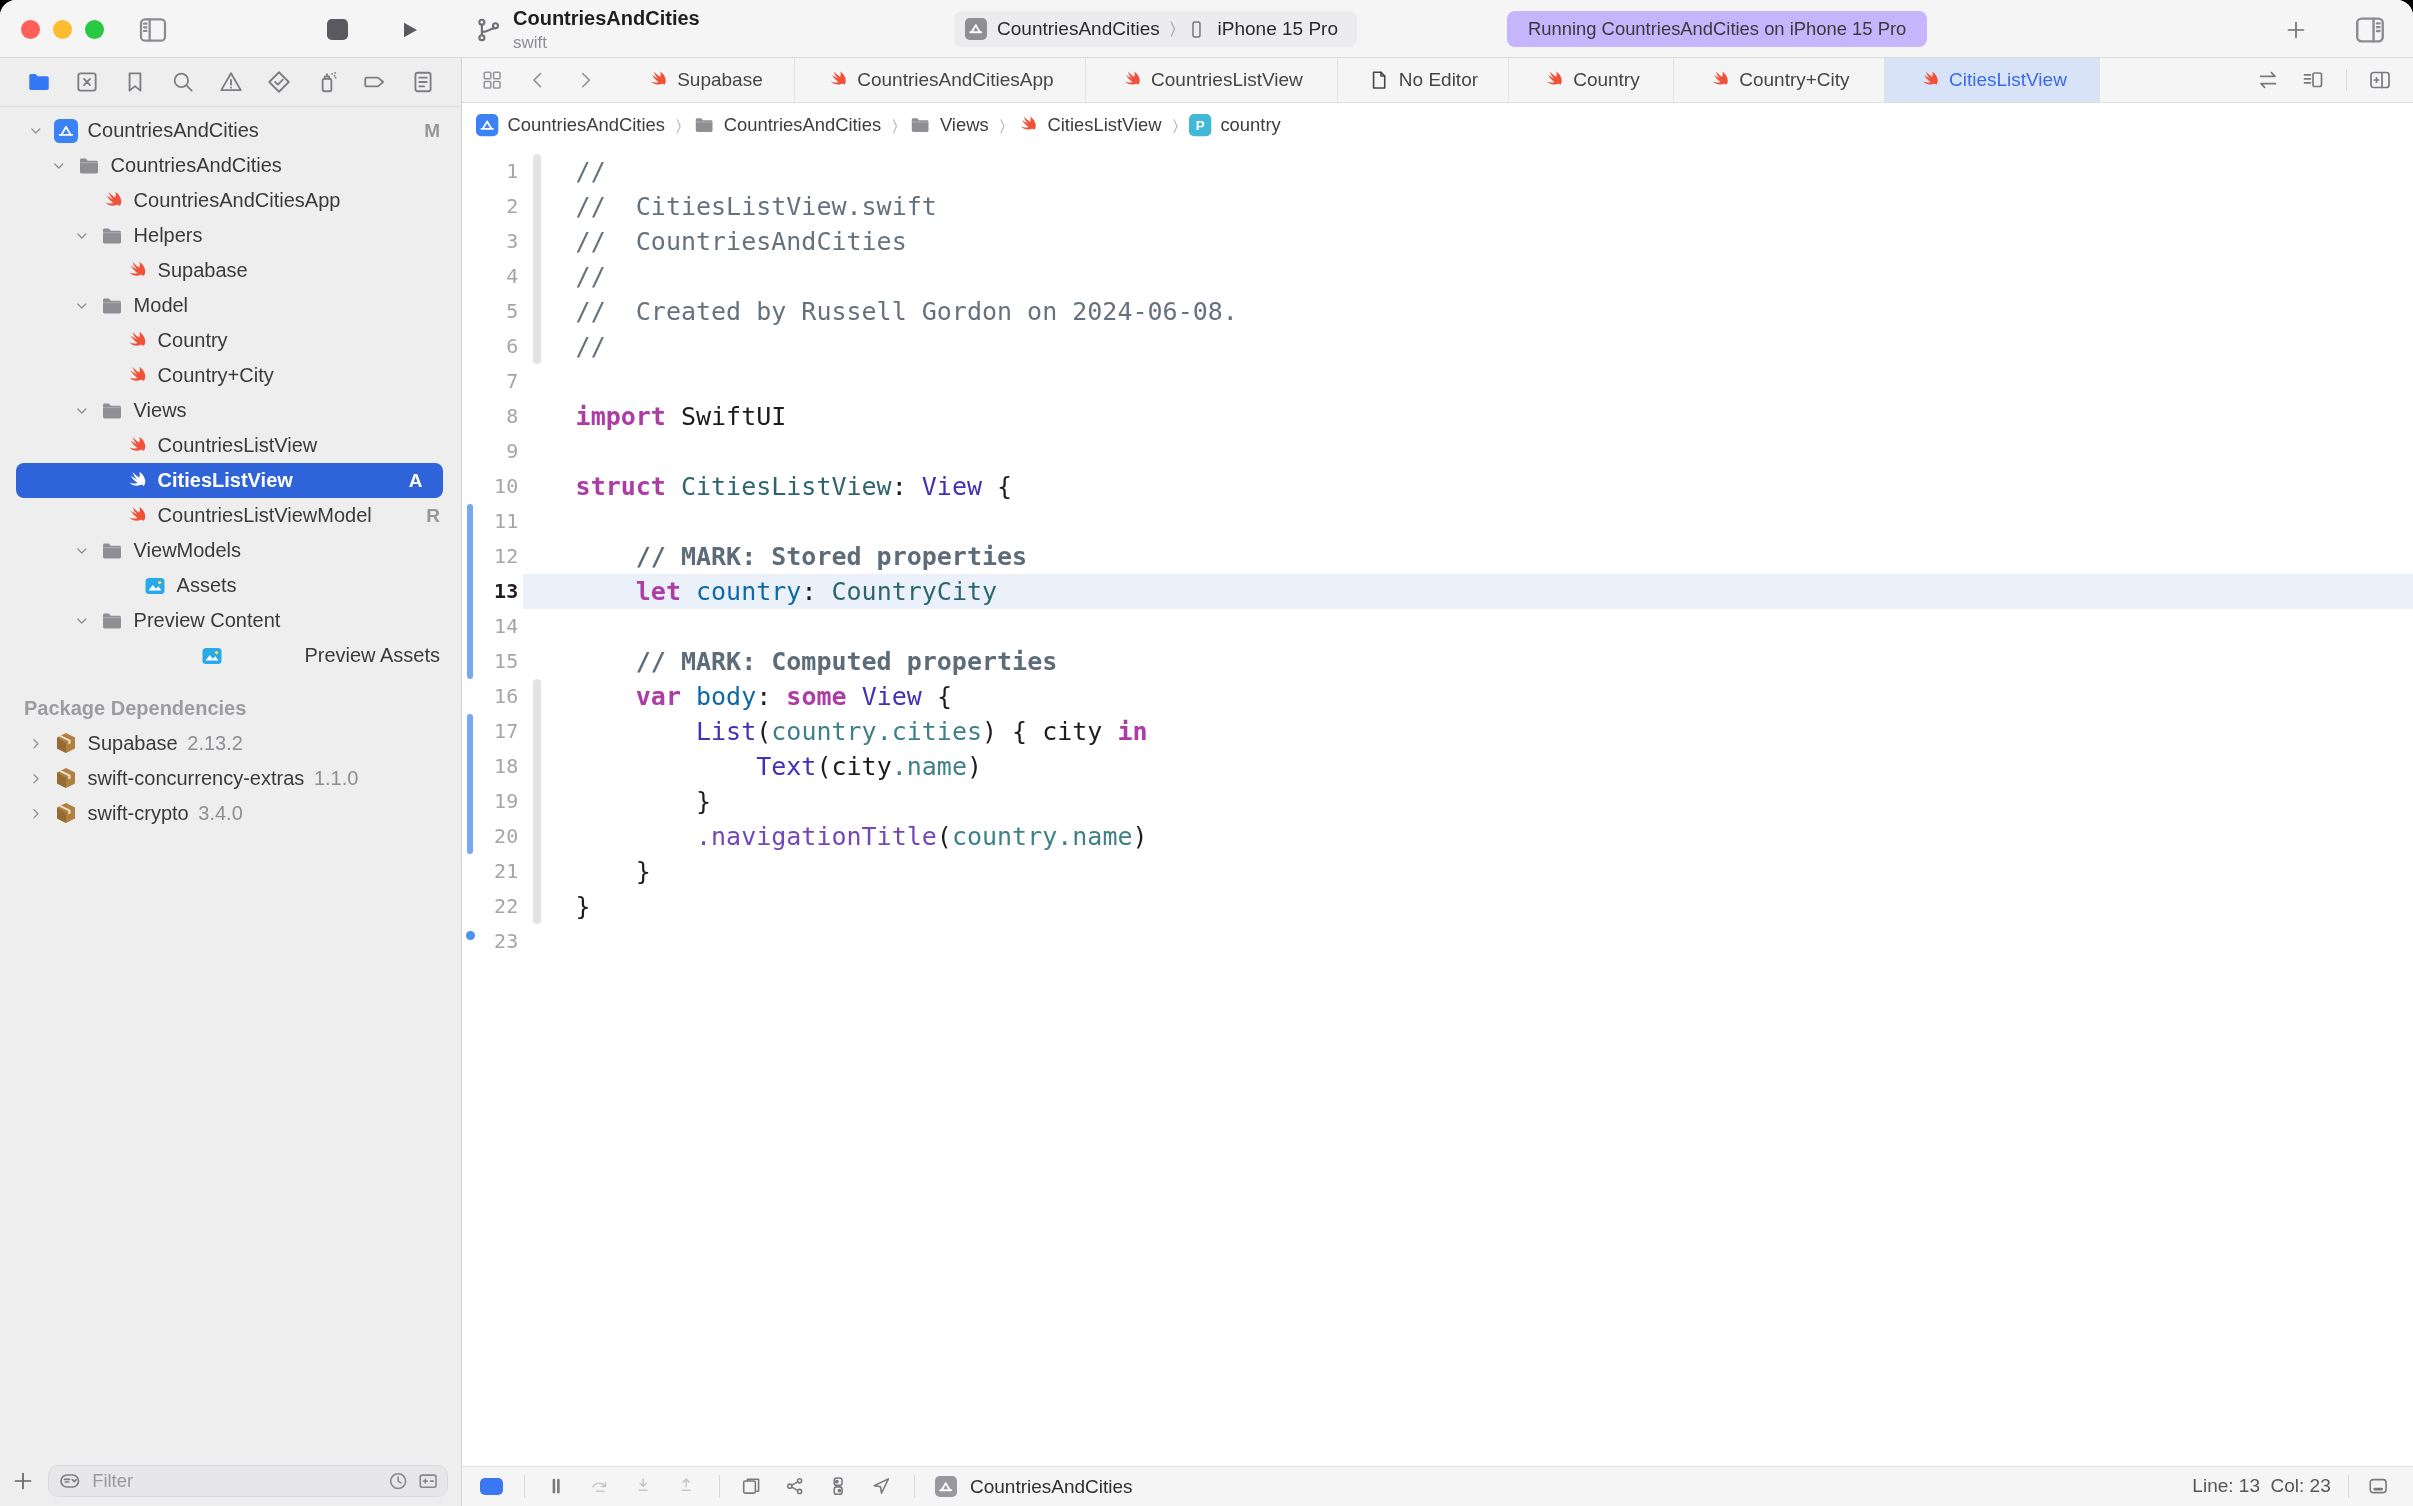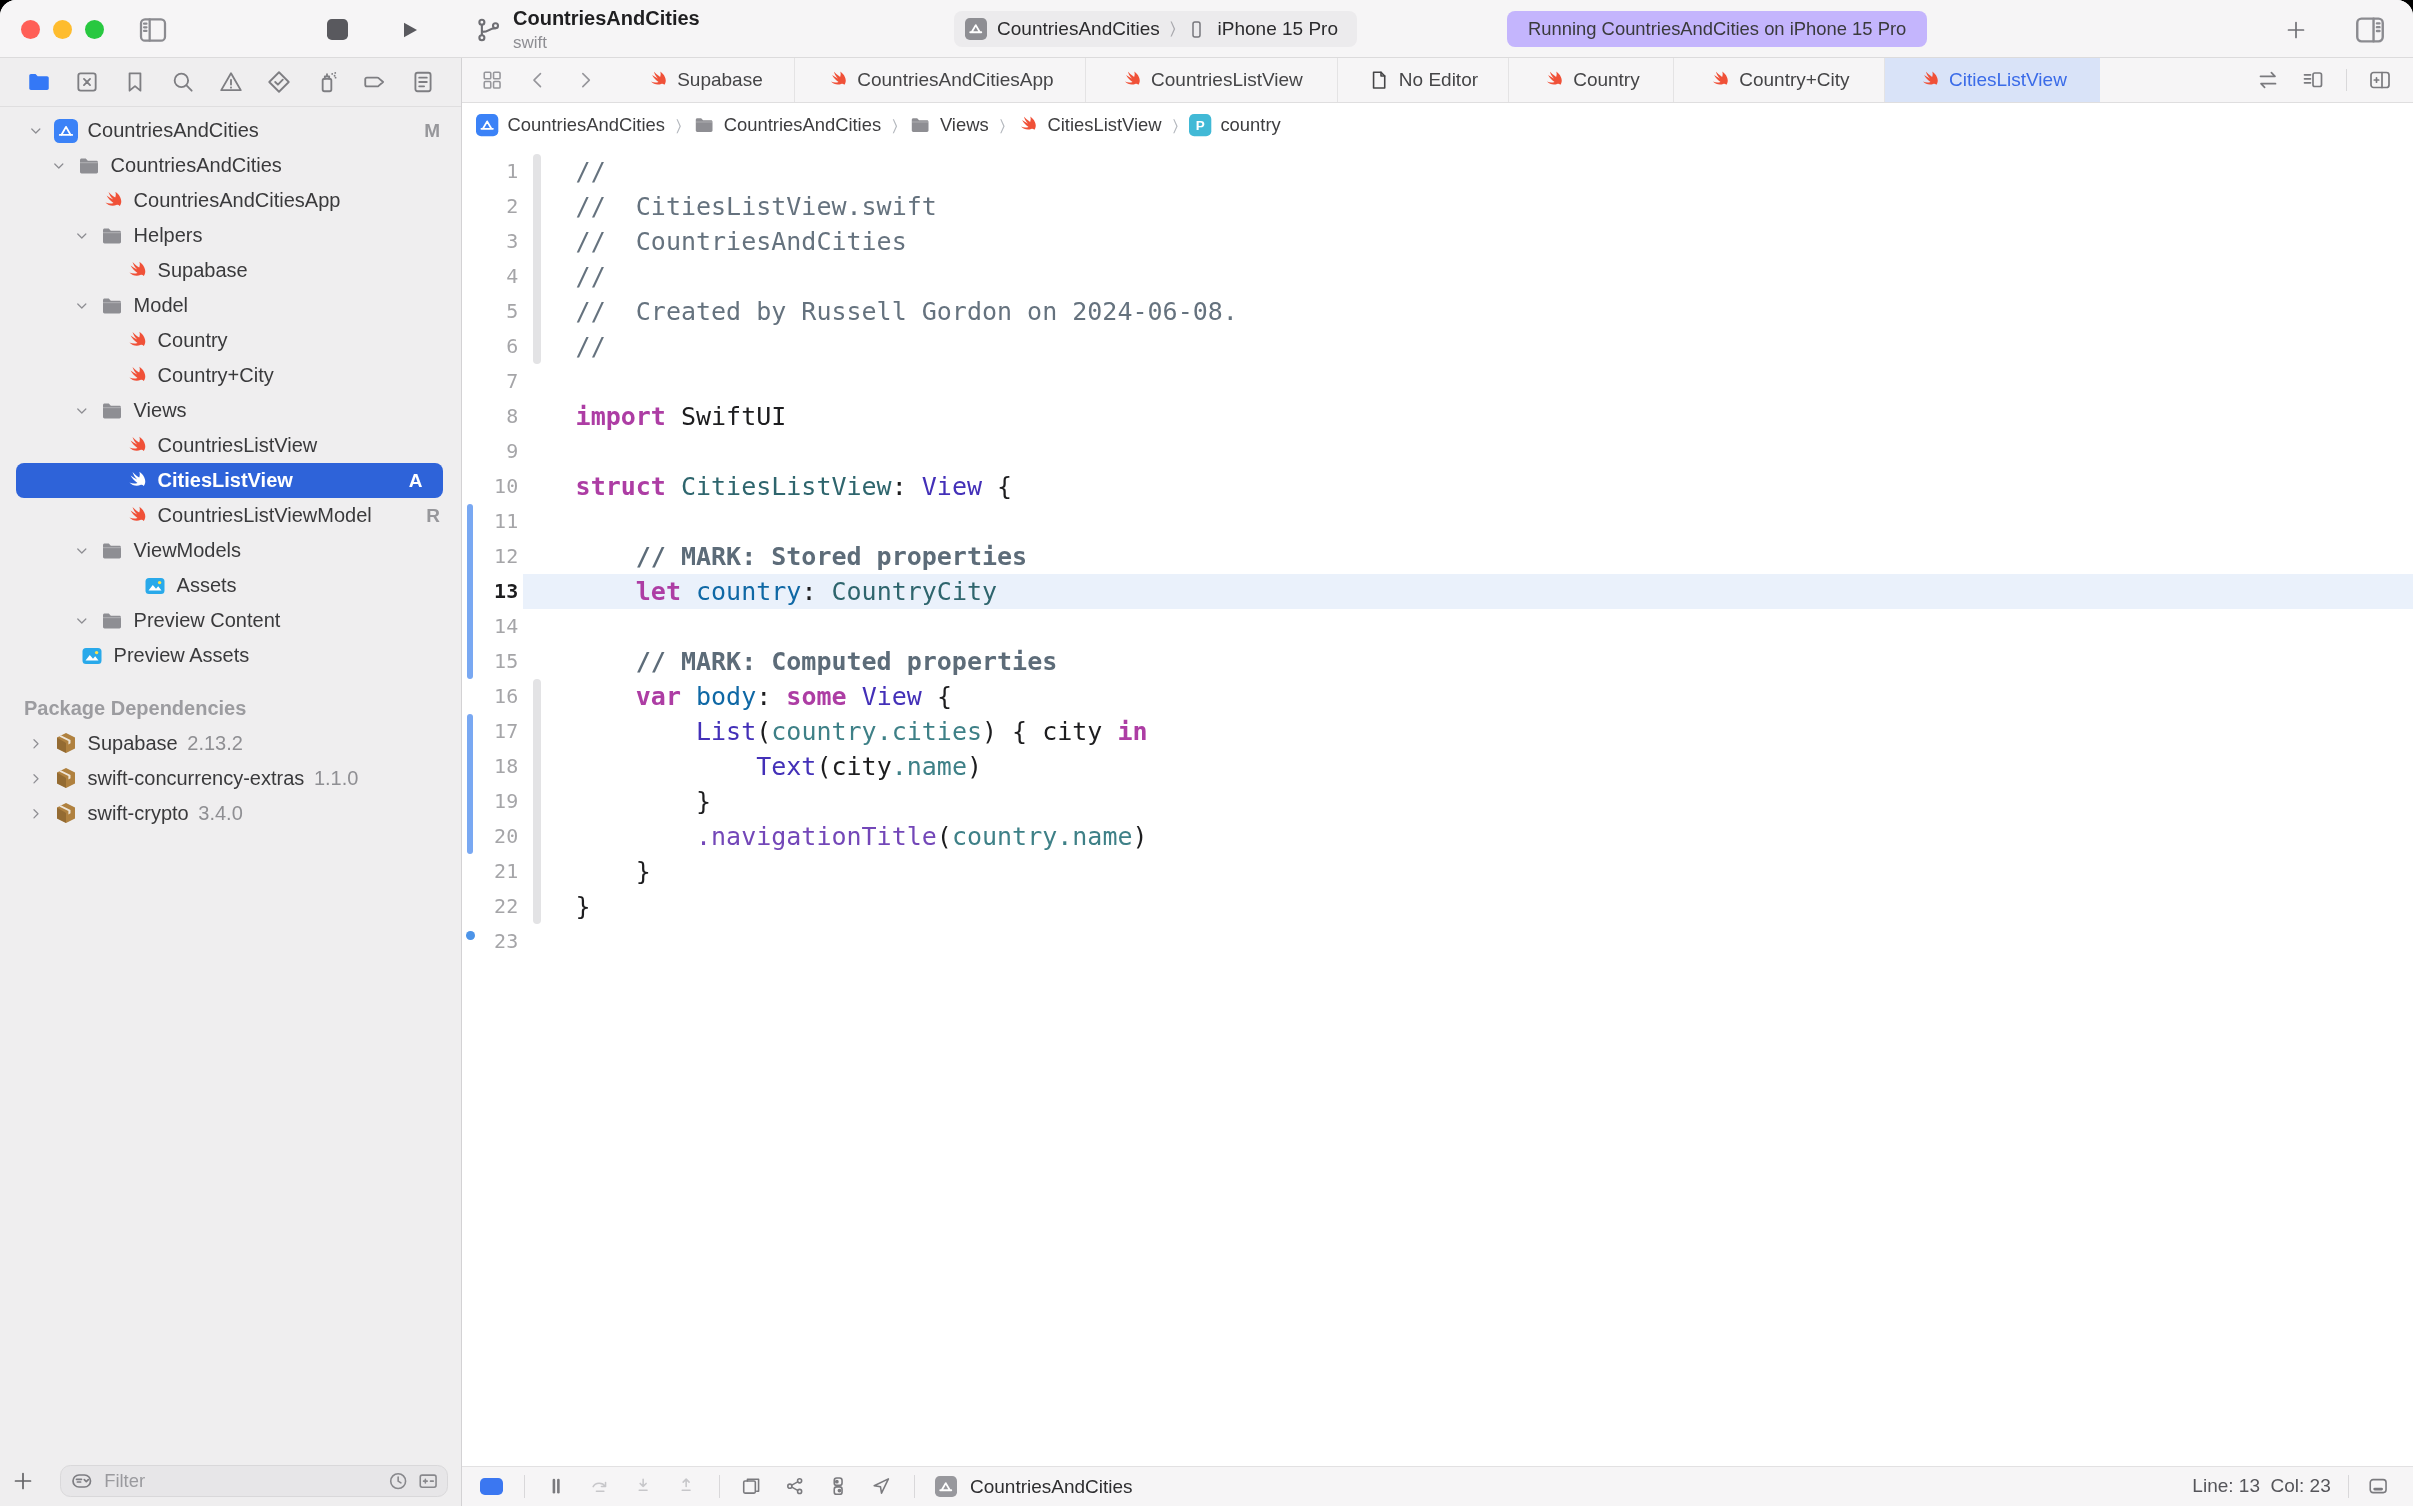--- a/index.html
+++ b/index.html
@@ -38,21 +38,21 @@
   .trow { height:35px; display:flex; align-items:center; padding-right:21px; }
   .trow .chev { width:27px; height:19px; color:#8E8E93; display:flex; align-items:center; }
   .trow .chev svg { width:17.6px; height:17.6px; }
   .trow .ticn { width:24px; height:24px; margin-right:9.6px; }
   .trow .badge { margin-left:auto; font-size:19px; font-weight:700; color:#97979B; }
   .trow.sel { background:#2E63D9; border-radius:8px; margin:0 17.6px 0 16px; color:#FFFFFF; font-weight:600; }
   .trow.sel .badge { color:#fff; }
   .trow.sel .swb { fill:#fff !important; }
   .pkg-header { height:35px; display:flex; align-items:center; margin-top:17.6px; padding-left:24px; font-size:20px; font-weight:700; color:#9C9CA0; }
   .pkg-ver { color:#8F8F93; margin-left:9.6px; font-weight:400; }
-  .filterbar { height:44px; display:flex; align-items:center; padding:0 12.8px 6.4px 11.2px; gap:25px; }
+  .filterbar { height:44px; display:flex; align-items:center; padding:0 12.8px 6.4px 11.2px; gap:13px; }
   .fplus { width:24px; height:24px; color:#636366; }
   .ffield { flex:1; height:32px; background:#E7E6E8; border:0.8px solid #D9D8DA; border-radius:10.4px; display:flex; align-items:center; padding:0 8px; gap:8px; }
   .fpill { width:27px; height:24px; color:#7D7D82; }
   .ffield input { flex:1; border:none; background:transparent; outline:none; font-size:18.4px; color:#55555A; font-family:"Liberation Sans",sans-serif; }
   .ffield input::placeholder { color:#9A9A9E; }
   .fclock,.fpm { width:22.3px; height:22.3px; color:#88888C; }
 
   
   .editor { flex:1; display:flex; flex-direction:column; background:#fff; min-width:0; }
   .tabbar { height:45px; background:#F6F5F6; border-bottom:0.8px solid #DFDEDF; display:flex; align-items:stretch; }
@@ -399,21 +399,21 @@
               </svg>
             </span>
             <span class="icn ticn">
               <svg viewBox="0 0 24 24">
                 <path fill="#8E8E93" d="M3 6.2c0-.9.7-1.6 1.6-1.6h4.2l2 2.1h8.6c.9 0 1.6.7 1.6 1.6v9.5c0 .9-.7 1.6-1.6 1.6H4.6c-.9 0-1.6-.7-1.6-1.6z"></path>
                 <path fill="#fff" opacity=".25" d="M3 8h18v1.2H3z"></path>
               </svg>
             </span>
             <span>Preview Content</span>
           </div>
-          <div class="trow" style="padding-left: 53px;">
+          <div class="trow" style="padding-left: 102px; justify-content: space-between;">
             <span class="chev"></span>
             <span class="icn ticn">
               <svg viewBox="0 0 24 24">
                 <rect x="2.5" y="4" width="19" height="16" rx="3.5" fill="#29A9EA"></rect>
                 <path d="M5.5 16.5l4.3-5.4 3.2 3.7 2.2-2.6 3.3 4.3z" fill="#fff"></path>
                 <circle cx="16.6" cy="8.6" r="1.7" fill="#FFE04B"></circle>
               </svg>
             </span>
             <span>Preview Assets</span>
           </div>

